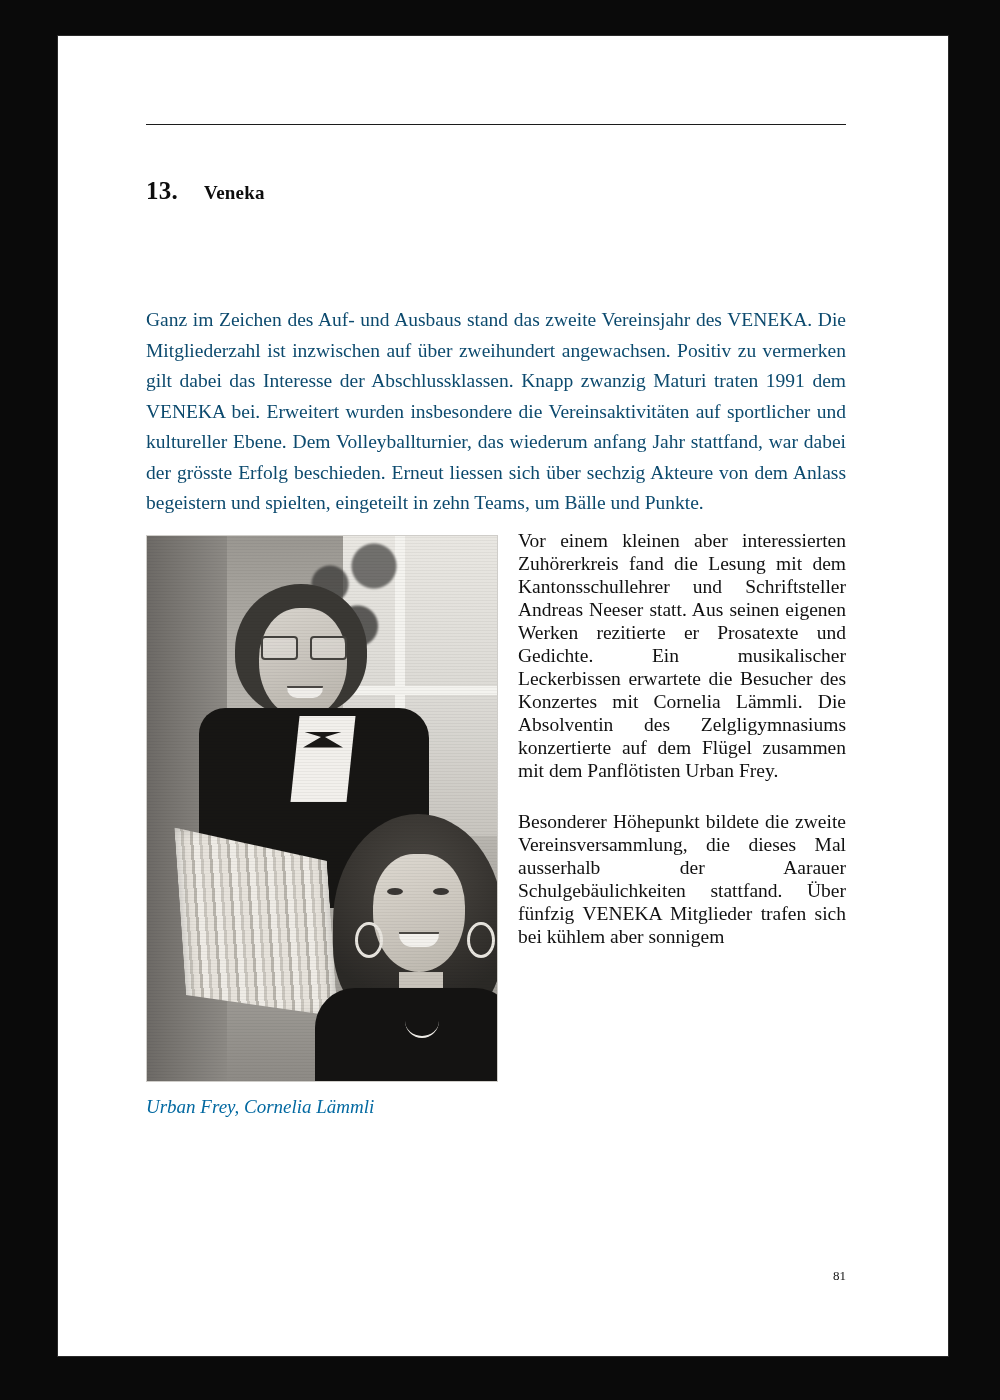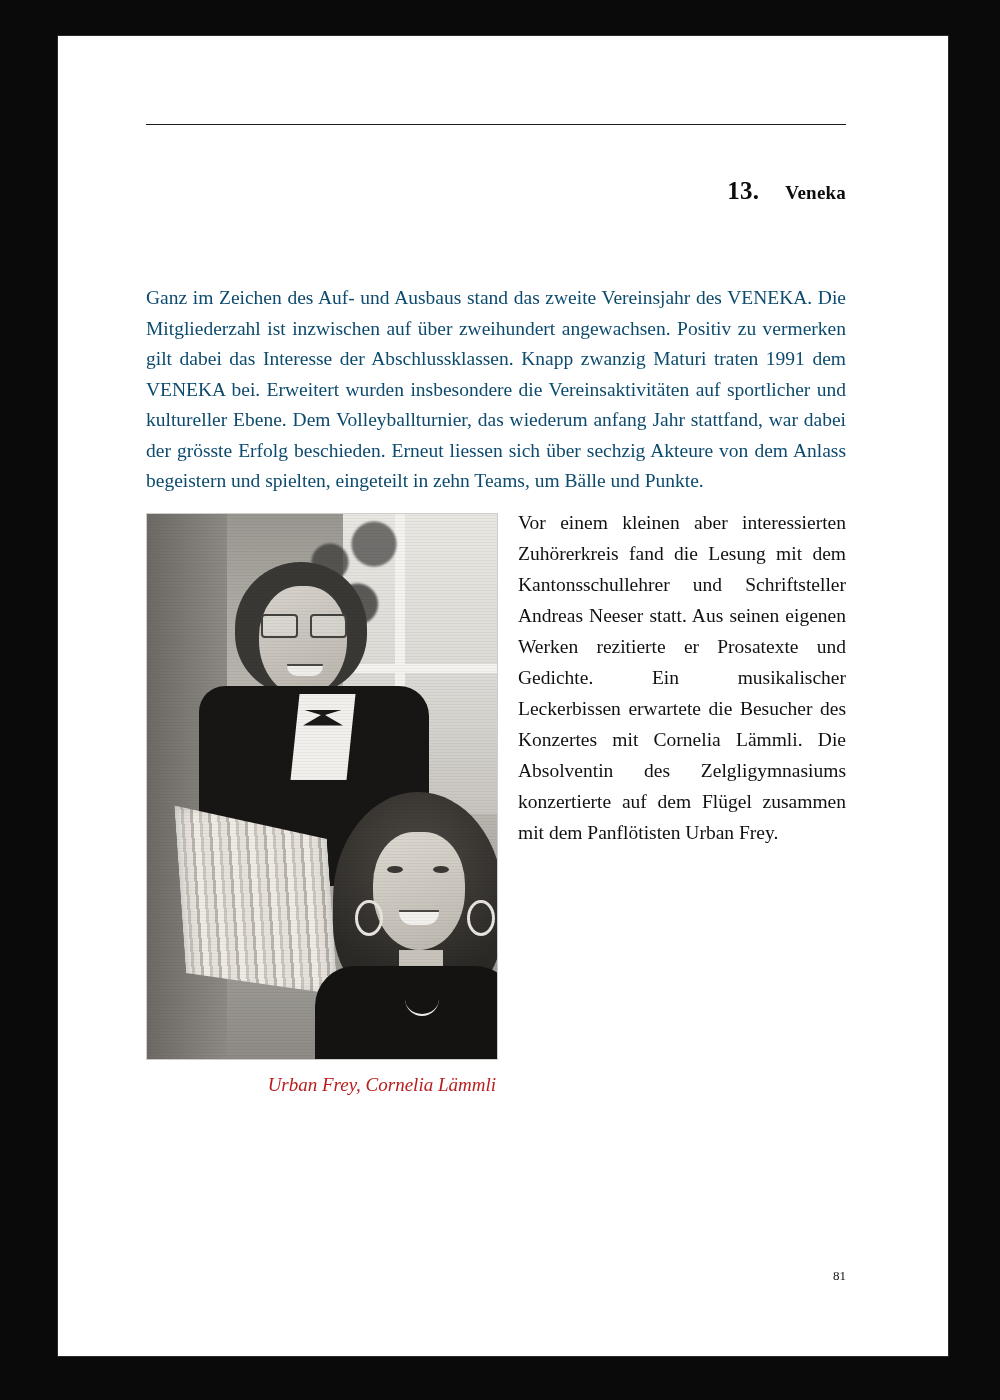--- a/index.html
+++ b/index.html
@@ -48,22 +48,21 @@
     margin: 0 0 52px 0;
   }
 
   .chapter-head {
     display: flex;
     align-items: baseline;
     font-weight: bold;
     font-size: 25px;
     letter-spacing: 0.2px;
     color: #0d0d0d;
-    margin-bottom: 78px;
-    justify-content: flex-end;
+    margin-bottom: 100px;
   }
   .chapter-num {
     width: 58px;
   }
   .chapter-title {
     font-size: 19px;
   }
 
   .lead-title {
     font-weight: bold;
@@ -97,30 +96,29 @@
     width: 350px;
     height: 545px;
     position: relative;
     overflow: hidden;
     background: #b8b5b0;
     border: 1px solid #cfcdc9;
   }
   .caption {
     font-style: italic;
     font-size: 19px;
-    color: #b91c1c;
+    color: #0369a1;
     margin-top: 14px;
     white-space: nowrap;
-    text-align: right;
   }
 
   .col-right {
     overflow: hidden;
     font-size: 19.5px;
-    line-height: 31px;
+    line-height: 23px;
     text-align: justify;
     color: #111111;
   }
   .col-right p {
     margin: 0 0 28px 0;
   }
   .col-right p:last-child { margin-bottom: 0; }
 
   .page-number {
     position: absolute;
@@ -317,20 +315,21 @@
             <div class="wm-body"></div>
             <div class="wm-chain"></div>
 
             <div class="ph-grain"></div>
           </div>
           <figcaption class="caption">Urban Frey, Cornelia Lämmli</figcaption>
         </figure>
 
         <div class="col-right">
           <p>Vor einem kleinen aber interessierten Zuhörerkreis fand die Lesung mit dem Kantonsschullehrer und Schriftsteller Andreas Neeser statt. Aus seinen eigenen Werken rezitierte er Prosatexte und Gedichte. Ein musikalischer Leckerbissen erwartete die Besucher des Konzertes mit Cornelia Lämmli. Die Absolventin des Zelgligymnasiums konzertierte auf dem Flügel zusammen mit dem Panflötisten Urban Frey.</p>
+          <p>Besonderer Höhepunkt bildete die zweite Vereinsversammlung, die dieses Mal ausserhalb der Aarauer Schulgebäulichkeiten stattfand. Über fünfzig VENEKA Mitglieder trafen sich bei kühlem aber sonnigem</p>
         </div>
 
       </div>
 
       <div class="page-number">81</div>
 
     </div>
   </div>
 </div>
 

